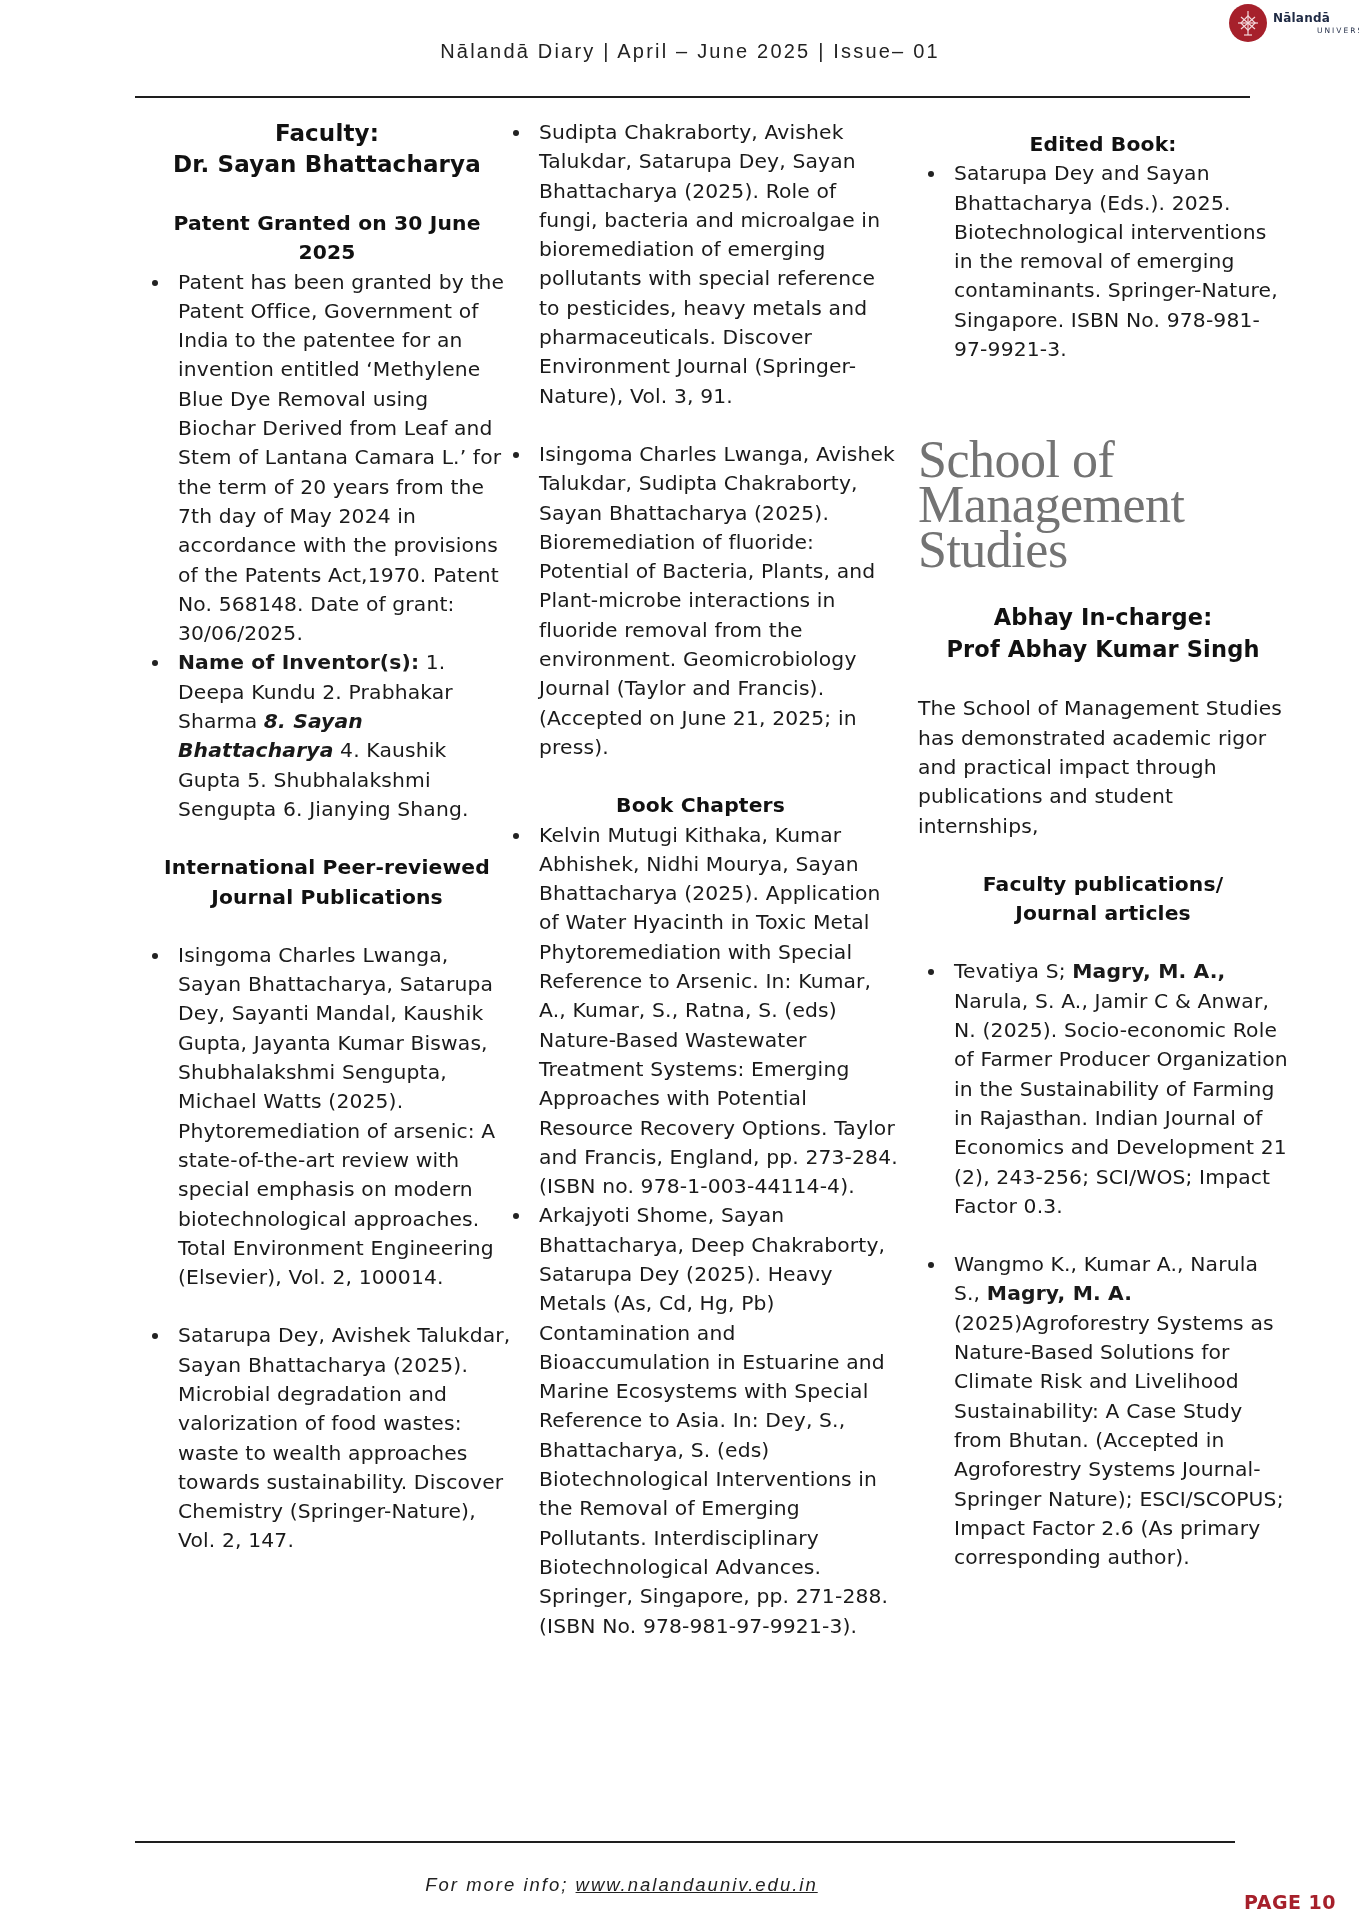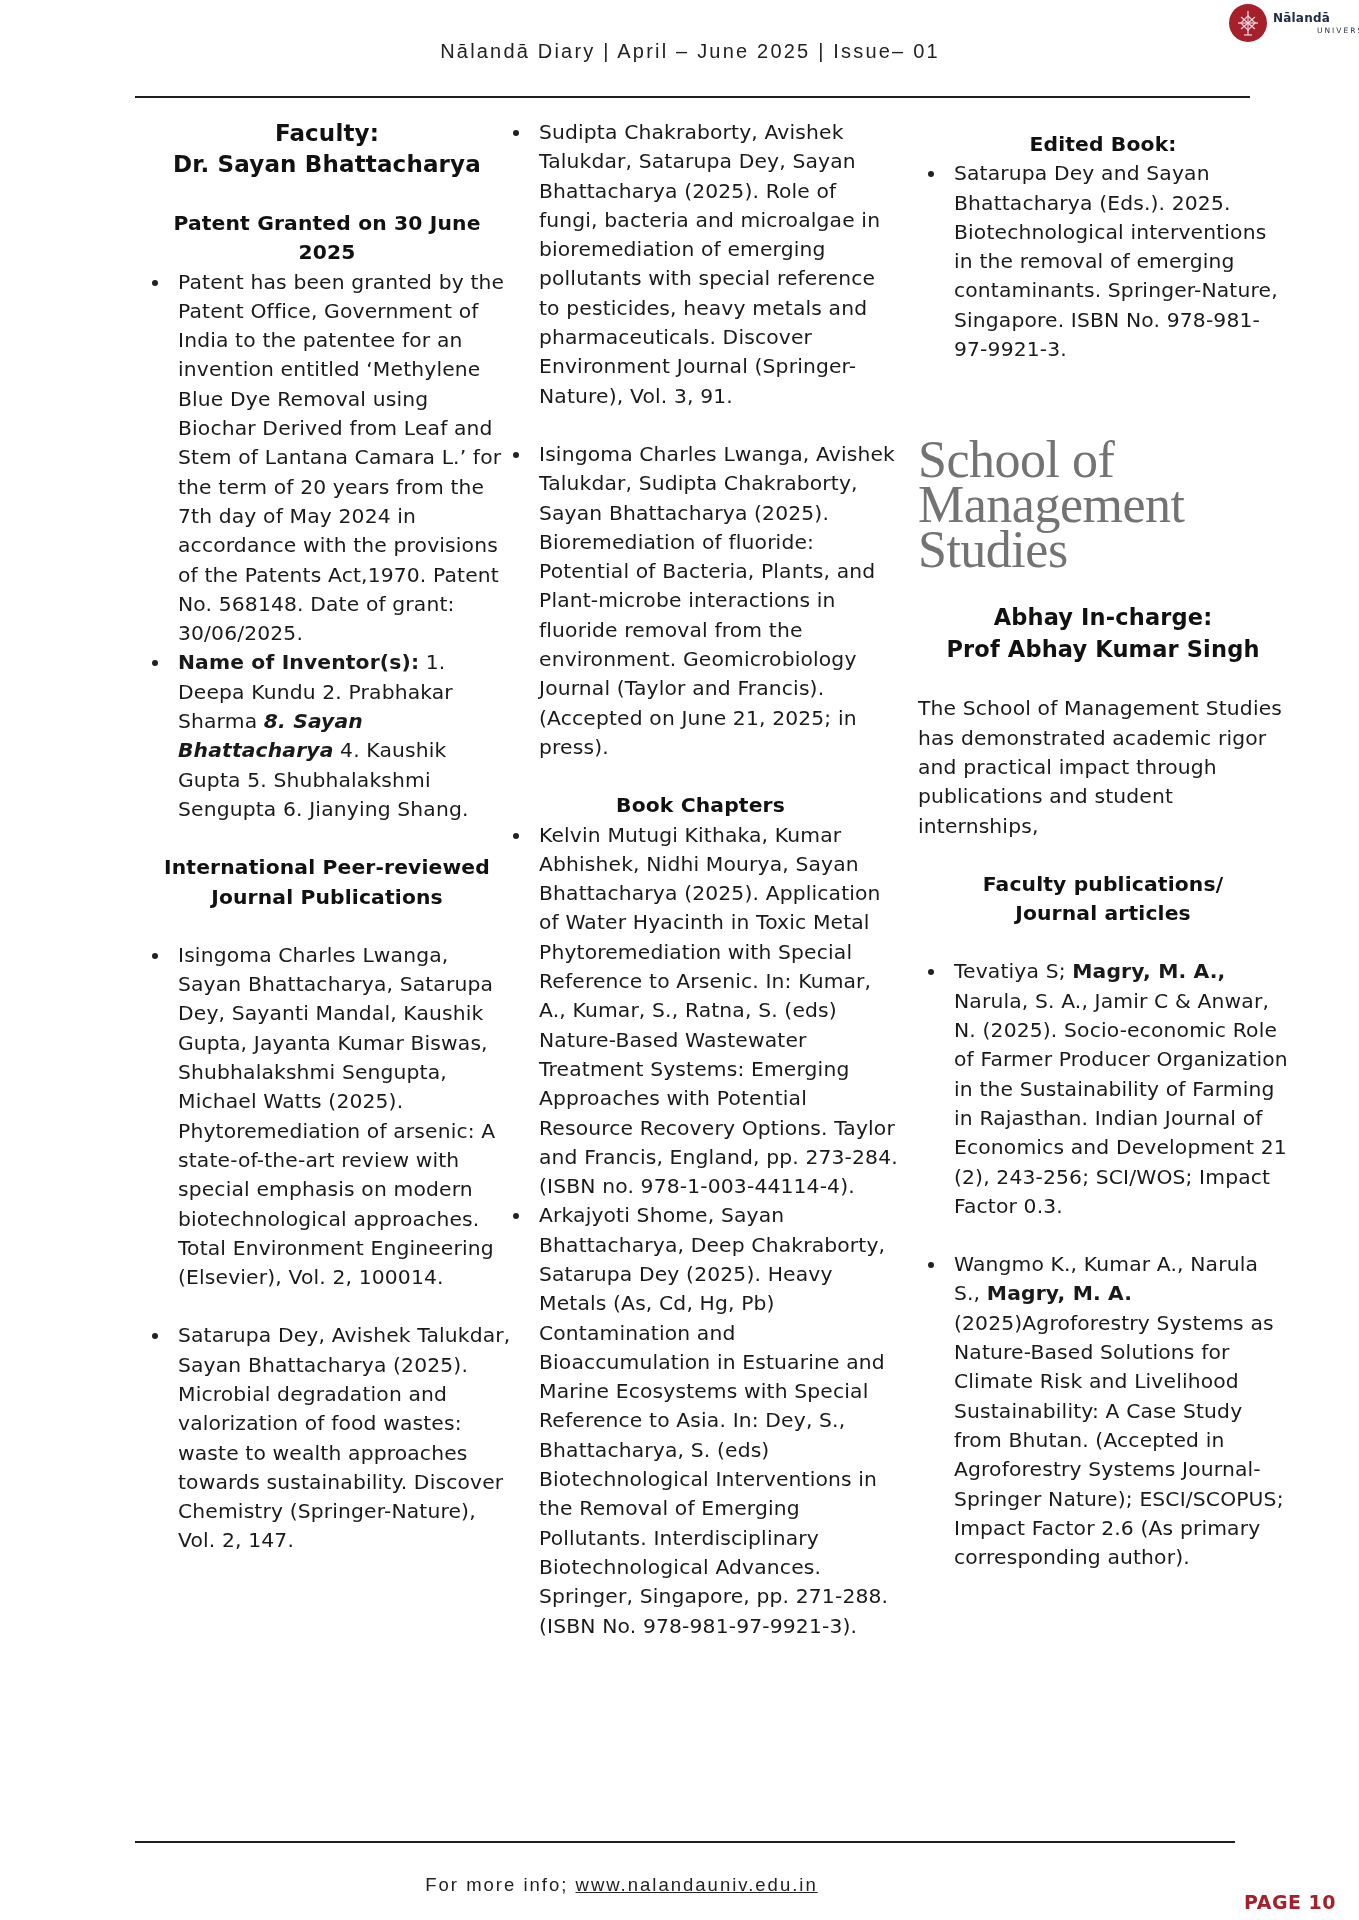--- a/index.html
+++ b/index.html
@@ -21,21 +21,21 @@
   .h-bold { font-weight:bold; color:#111; margin:0;text-align:center; }
   .h-faculty { font-size:23px; line-height:31px; }
   ul { margin:0; padding:0 0 0 36px; list-style:none; }
   li { position:relative; margin:0; }
   li::before { content:""; position:absolute; left:-26px; top:12px; width:6px; height:6px; border-radius:50%; background:#222; }
   .gap-m { height:29px; }
   .gap-l { height:44px; }
   .school-title { font-family:Liberation Serif, serif; color:#737373; font-size:52px; line-height:45px; margin:0; letter-spacing:-0.5px; }
   .dean { font-size:22.5px; line-height:32px; }
   .footer-text { position:absolute; top:1874px; left:0; width:1243px; text-align:center;
-         font-family:"Liberation Sans", sans-serif; font-size:18.5px; letter-spacing:2px; color:#222; }
+         font-family:"Liberation Sans", sans-serif; font-size:18.5px; letter-spacing:2px; color:#222;font-style:italic; }
   .footer-link { text-decoration:underline; color:#222; }
   .page-num { position:absolute; top:1891px; left:1244px; font-family:"DejaVu Sans", sans-serif; font-weight:bold;
          font-size:19px; color:#a6202b; letter-spacing:0.5px; }
   b, .bold { font-weight:bold; }
   .bi { font-weight:bold; font-style:italic; }
 </style>
 </head>
 <body>
 
 <div class="header-title">Nālandā Diary | April – June 2025 | Issue– 01</div>

